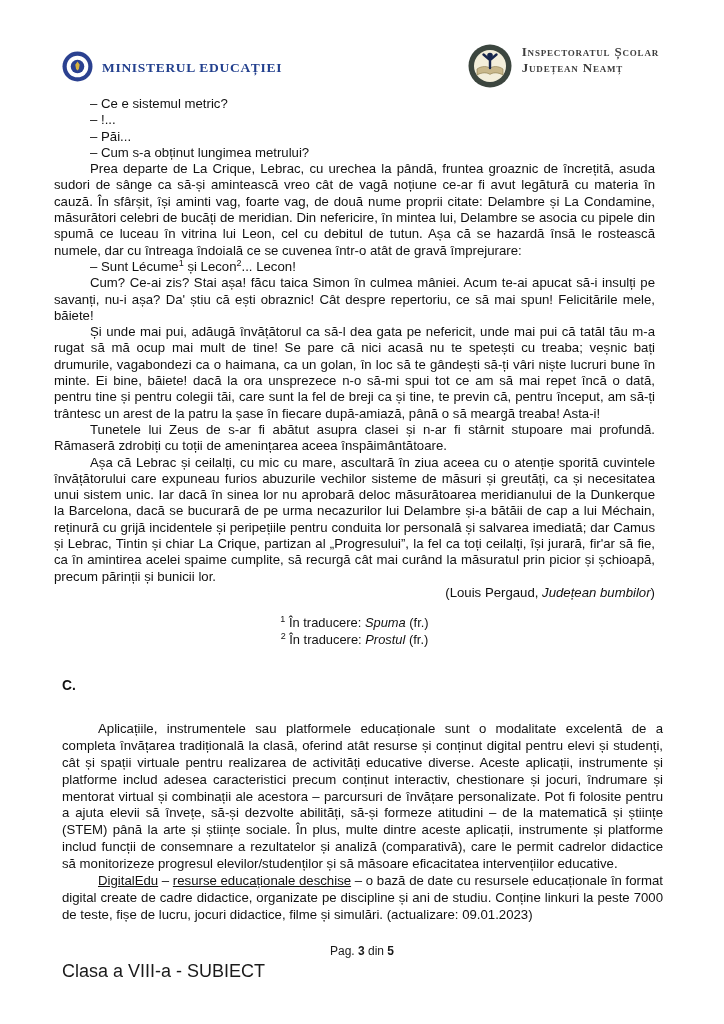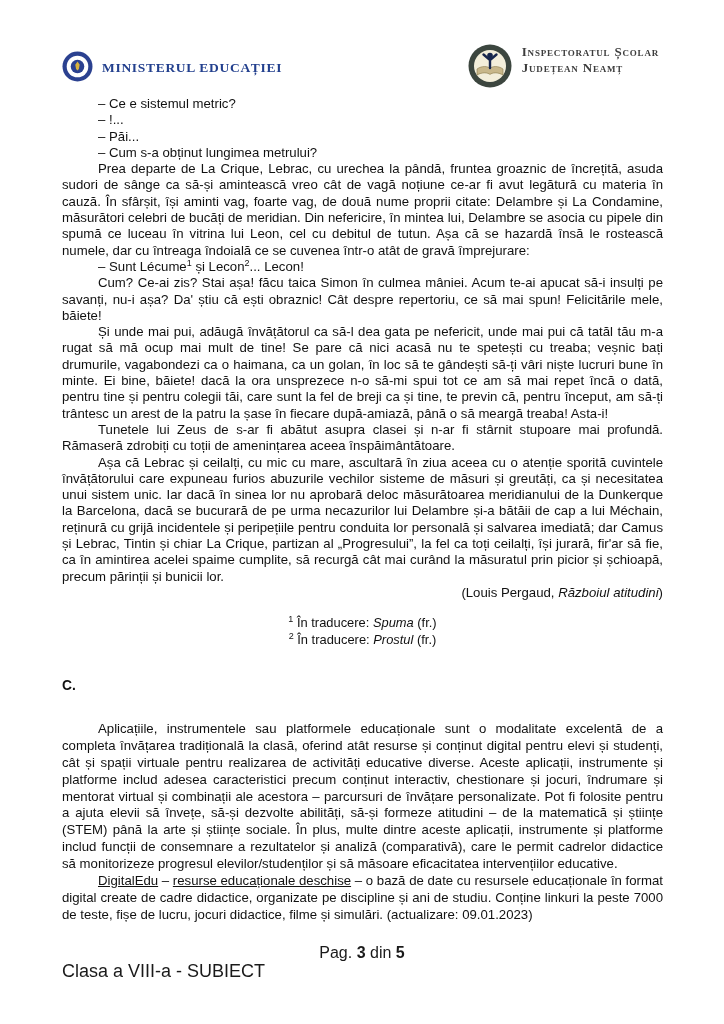--- a/index.html
+++ b/index.html
@@ -22,21 +22,21 @@
   }
   .inspectorate { display:flex; align-items:flex-start; gap:10px; margin-right:4px; }
   .insp-name {
     font-family:"Liberation Serif", serif;
     color:#3d3d3d; font-size:13px; letter-spacing:0.8px; line-height:16px;
     font-variant:small-caps; font-weight:600;
   }
 
   
   .body-text {
-    position:absolute; top:96px; left:62px; width:601px;
+    position:absolute; top:96px; left:54px; width:601px;
     font-size:13.2px; line-height:16.3px; text-align:justify;
   }
   .body-text p { margin:0; text-indent:36px; }
   .body-text p.dialogue { text-align:left; }
   .body-text p.attribution { text-align:right; text-indent:0; }
   .italic { font-style:italic; }
   sup.fn { font-size:9px; line-height:0; vertical-align:super; }
 
   .footnotes { margin-top:14px; font-size:12.9px; line-height:16.8px; text-align:center; }
   .footnotes p { margin:0; text-indent:0; }
@@ -46,21 +46,21 @@
     position:absolute; top:678px; left:62px; width:601px;
     font-size:13.2px; line-height:16.9px; text-align:justify;
   }
   .section-c .c-label { margin:0 0 26px 0; font-weight:bold; font-size:13.8px; text-indent:0; }
   .section-c p.para { margin:0; text-indent:36px; }
   .ul-link { text-decoration:underline; color:inherit; }
 
   
   .footer-page {
     position:absolute; top:944px; left:0; width:724px; text-align:center;
-    font-size:16px; color:#1a1a1a;
+    font-size:12px; color:#1a1a1a;
   }
   .footer-class {
     position:absolute; top:961px; left:62px;
     font-size:18px; color:#1a1a1a;
   }
 </style>
 </head>
 <body>
 
 <div class="page">
@@ -105,21 +105,21 @@
 
     <p>Prea departe de La Crique, Lebrac, cu urechea la pândă, fruntea groaznic de încrețită, asuda sudori de sânge ca să-și amintească vreo cât de vagă noțiune ce-ar fi avut legătură cu materia în cauză. În sfârșit, își aminti vag, foarte vag, de două nume proprii citate: Delambre și La Condamine, măsurători celebri de bucăți de meridian. Din nefericire, în mintea lui, Delambre se asocia cu pipele din spumă ce luceau în vitrina lui Leon, cel cu debitul de tutun. Așa că se hazardă însă le rostească numele, dar cu întreaga îndoială ce se cuvenea într-o atât de gravă împrejurare:</p>
 
     <p class="dialogue"><span>– Sunt Lécume</span><sup class="fn">1</sup><span> și Lecon</span><sup class="fn">2</sup><span>... Lecon!</span></p>
 
     <p>Cum? Ce-ai zis? Stai așa! făcu taica Simon în culmea mâniei. Acum te-ai apucat să-i insulți pe savanți, nu-i așa? Da' știu că ești obraznic! Cât despre repertoriu, ce să mai spun! Felicitările mele, băiete!</p>
     <p>Și unde mai pui, adăugă învățătorul ca să-l dea gata pe nefericit, unde mai pui că tatăl tău m-a rugat să mă ocup mai mult de tine! Se pare că nici acasă nu te spetești cu treaba; veșnic bați drumurile, vagabondezi ca o haimana, ca un golan, în loc să te gândești să-ți vâri niște lucruri bune în minte. Ei bine, băiete! dacă la ora unsprezece n-o să-mi spui tot ce am să mai repet încă o dată, pentru tine și pentru colegii tăi, care sunt la fel de breji ca și tine, te previn că, pentru început, am să-ți trântesc un arest de la patru la șase în fiecare după-amiază, până o să meargă treaba! Asta-i!</p>
     <p>Tunetele lui Zeus de s-ar fi abătut asupra clasei și n-ar fi stârnit stupoare mai profundă. Rămaseră zdrobiți cu toții de amenințarea aceea înspăimântătoare.</p>
     <p>Așa că Lebrac și ceilalți, cu mic cu mare, ascultară în ziua aceea cu o atenție sporită cuvintele învățătorului care expuneau furios abuzurile vechilor sisteme de măsuri și greutăți, ca și necesitatea unui sistem unic. Iar dacă în sinea lor nu aprobară deloc măsurătoarea meridianului de la Dunkerque la Barcelona, dacă se bucurară de pe urma necazurilor lui Delambre și-a bătăii de cap a lui Méchain, reținură cu grijă incidentele și peripețiile pentru conduita lor personală și salvarea imediată; dar Camus și Lebrac, Tintin și chiar La Crique, partizan al „Progresului”, la fel ca toți ceilalți, își jurară, fir'ar să fie, ca în amintirea acelei spaime cumplite, să recurgă cât mai curând la măsuratul prin picior și șchioapă, precum părinții și bunicii lor.</p>
 
-    <p class="attribution"><span>(Louis Pergaud, </span><span class="italic">Războiul atitudini</span><span>)</span></p>
+    <p class="attribution"><span>(Louis Pergaud, </span><span class="italic">Județean bumbilor</span><span>)</span></p>
 
     <div class="footnotes">
       <p><sup class="fn">1</sup><span> În traducere: </span><span class="italic">Spuma</span><span> (fr.)</span></p>
       <p><sup class="fn">2</sup><span> În traducere: </span><span class="italic">Prostul</span><span> (fr.)</span></p>
     </div>
   </div>
 
   <div class="section-c">
     <p class="c-label">C.</p>
     <p class="para">Aplicațiile, instrumentele sau platformele educaționale sunt o modalitate excelentă de a completa învățarea tradițională la clasă, oferind atât resurse și conținut digital pentru elevi și studenți, cât și spații virtuale pentru realizarea de activități educative diverse. Aceste aplicații, instrumente și platforme includ adesea caracteristici precum conținut interactiv, chestionare și jocuri, îndrumare și mentorat virtual și combinații ale acestora – parcursuri de învățare personalizate. Pot fi folosite pentru a ajuta elevii să învețe, să-și dezvolte abilități, să-și formeze atitudini – de la matematică și științe (STEM) până la arte și științe sociale. În plus, multe dintre aceste aplicații, instrumente și platforme includ funcții de consemnare a rezultatelor și analiză (comparativă), care le permit cadrelor didactice să monitorizeze progresul elevilor/studenților și să măsoare eficacitatea intervențiilor educative.</p>

